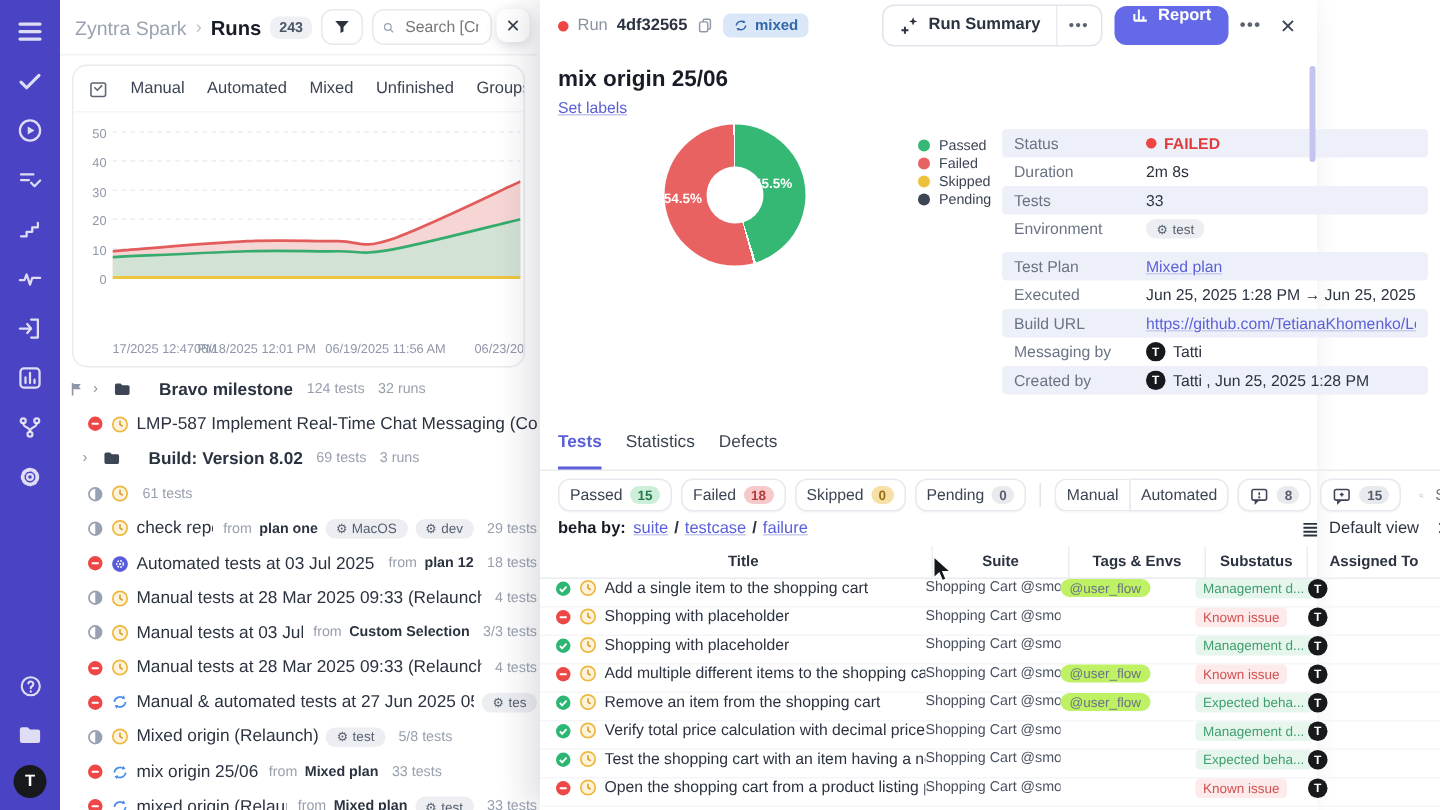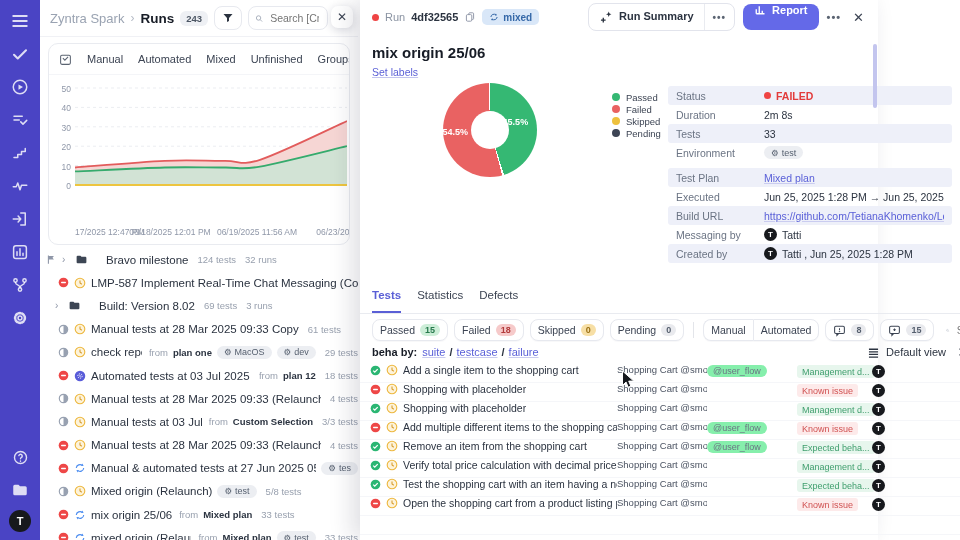--- a/index.html
+++ b/index.html
@@ -35,21 +35,21 @@
   .trend-tabs{display:flex;align-items:center;height:30px;padding:0 10px;gap:15px;font-size:11px;color:#3c4453;border-bottom:1px solid #f4f5f8;}
   .trend-tab{cursor:pointer;white-space:nowrap;}
   .chart-wrap{position:relative;height:150px;}
   .chart-wrap svg{position:absolute;left:26px;top:8px;}
   .ytick{position:absolute;left:0;width:22px;text-align:right;font-size:8.5px;color:#8f97a8;}
   .xlabels{position:relative;height:14px;margin-left:26px;font-size:8.5px;color:#8f97a8;overflow:hidden;}
   .xlabel{position:absolute;top:2px;white-space:nowrap;}
   .run-list{margin-top:3px;}
   .run-row{display:flex;align-items:center;height:23.2px;padding-left:8px;gap:5px;cursor:pointer;white-space:nowrap;overflow:hidden;}
   .run-row .title{font-size:11.5px;color:#2b3340;overflow:hidden;text-overflow:clip;}
-  .run-row.is-folder .title{font-weight:normal;padding-left:13px;}
+  .run-row.is-folder .title{font-weight:bold;padding-left:13px;}
   .chev{color:#8f97a8;font-size:10px;width:8px;flex:none;}
   .meta{font-size:9.5px;color:#98a0ae;margin-left:4px;flex:none;}
   .from-lbl{font-size:9.5px;color:#98a0ae;margin-left:2px;flex:none;}
   .from-val{font-size:9.5px;font-weight:bold;color:#2b3340;flex:none;}
   .env-pill{background:#eceef2;border-radius:9px;padding:1.5px 7px;font-size:9px;color:#555f6e;
             display:inline-flex;align-items:center;gap:3px;flex:none;}
   .env-pill .g{font-size:8.5px;}
   .st-ic,.ty-ic{flex:none;display:flex;}
   
   .right-panel{position:absolute;left:360px;top:0;width:518px;height:540px;background:#fff;
@@ -116,21 +116,21 @@
   
   .ttable{position:absolute;left:0;top:364px;width:600px;}
   .thead{display:flex;height:21px;align-items:center;border-bottom:1px solid #e9ebf0;font-size:10px;font-weight:bold;color:#2b3340;}
   .thead>div{text-align:center;}
   .trow{display:flex;height:18px;align-items:flex-start;border-bottom:1px solid #f5f6f9;cursor:pointer;}
   .col-title{flex:1;min-width:0;display:flex;align-items:center;gap:5px;padding-left:10px;overflow:hidden;}
   .col-suite{width:90px;flex:none;} .col-tags{width:90px;flex:none;} .col-sub{width:67px;flex:none;} .col-asgn{width:88px;flex:none;}
   .thead .col-suite,.thead .col-tags,.thead .col-sub,.thead .col-asgn{border-left:1px solid #eceef2;height:21px;line-height:21px;}
   .trow .t-title{font-size:10.5px;color:#2b3340;white-space:nowrap;overflow:hidden;}
   .trow .col-suite{font-size:9.5px;color:#4a5261;white-space:nowrap;overflow:hidden;}
-  .tag-pill{background:#86efac;border-radius:8px;padding:1px 6px;font-size:9px;color:#6a7383;white-space:nowrap;}
+  .tag-pill{background:#bef264;border-radius:8px;padding:1px 6px;font-size:9px;color:#6a7383;white-space:nowrap;}
   .sub-pill{border-radius:3px;padding:1.5px 5px;font-size:9px;white-space:nowrap;}
   .sub-pill.green{background:#e7f6ed;color:#3f9e6d;} .sub-pill.red{background:#fdeaea;color:#d05252;}
   .scroll-thumb{position:absolute;right:1px;top:44px;width:4px;height:64px;border-radius:2px;background:#c3c5ee;cursor:pointer;}
   .cursor{position:absolute;left:621px;top:370px;z-index:50;pointer-events:none;}
 </style>
 </head>
 <body>
 
 <div class="sidebar">
   <div id="sb-top">
@@ -327,21 +327,20 @@
             <circle cx="8" cy="8" r="6.1" fill="none" stroke="#98a1b1" stroke-width="1.7"></circle>
             <path d="M8 1.9a6.1 6.1 0 010 12.2z" fill="#98a1b1"></path>
           </svg>
         </span>
         <span class="ty-ic">
           <svg width="12" height="12" viewBox="0 0 16 16">
             <circle cx="8" cy="8" r="6.4" fill="#fdf3da" stroke="#edb73e" stroke-width="1.5"></circle>
             <path d="M8 4.6V8l2.4 1.6" stroke="#d89b2a" stroke-width="1.4" fill="none"></path>
           </svg>
         </span>
-        <span class="title">Manual tests at 28 Mar 2025 09:33 Copy</span>
         <span class="meta">61 tests</span>
       </div>
       <div class="run-row " style="padding-left:18px">
         <span class="st-ic">
           <svg width="11" height="11" viewBox="0 0 16 16">
             <circle cx="8" cy="8" r="6.1" fill="none" stroke="#98a1b1" stroke-width="1.7"></circle>
             <path d="M8 1.9a6.1 6.1 0 010 12.2z" fill="#98a1b1"></path>
           </svg>
         </span>
         <span class="ty-ic">
@@ -705,20 +704,27 @@
       <span class="lbl">Default view</span>
       <svg width="14" height="14" viewBox="0 0 20 20" fill="none" stroke="#2b3340" stroke-width="1.7" style="margin-left:6px">
           <path d="M2 6h9M15 6h3M2 14h3M9 14h9"></path>
           <circle cx="13" cy="6" r="2"></circle>
           <circle cx="7" cy="14" r="2"></circle>
         </svg>
     </span>
   </div>
 
   <div class="ttable">
+    <div class="thead" id="thead">
+        <div class="col-title" style="justify-content:center">Title</div>
+        <div class="col-suite" style="">Suite</div>
+        <div class="col-tags" style="">Tags &amp; Envs</div>
+        <div class="col-sub" style="">Substatus</div>
+        <div class="col-asgn" style="">Assigned To</div>
+      </div>
     <div id="tbody">
         <div class="trow">
       <div class="col-title">
         <span class="st-ic">
               <svg width="11" height="11" viewBox="0 0 16 16">
                 <circle cx="8" cy="8" r="7" fill="#2bb673"></circle>
                 <path d="M4.7 8.2l2.2 2.3 4.3-4.6" stroke="#fff" stroke-width="1.8" fill="none"></path>
               </svg>
             </span>
         <span class="ty-ic">

